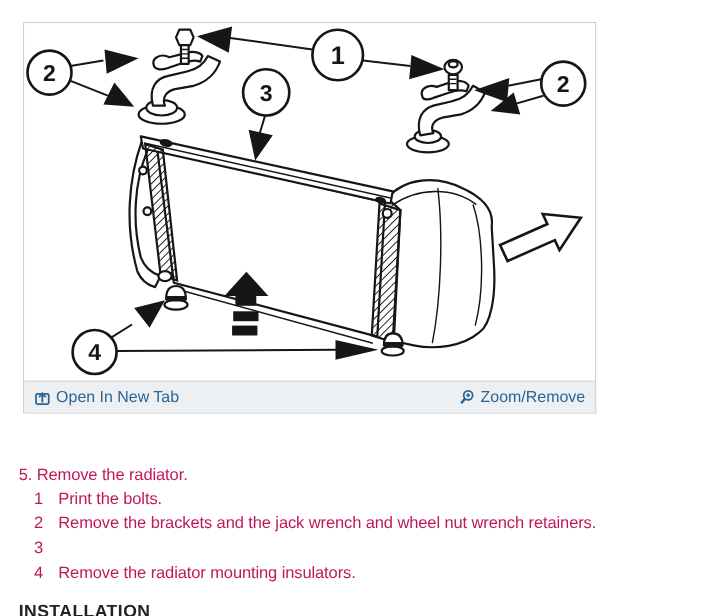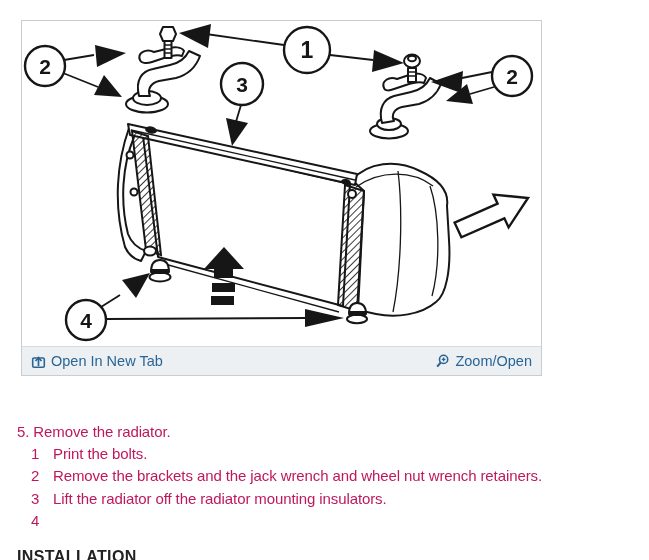--- a/index.html
+++ b/index.html
@@ -188,39 +188,39 @@
       <span>Open In New Tab</span>
     </a>
     <a class="viewer-link">
       <span>
         <svg width="15" height="15" viewBox="0 0 15 15">
           <circle cx="8.6" cy="5.4" r="4.1" fill="none" stroke="#2a6496" stroke-width="1.6"></circle>
           <path d="M8.6,3.6 V7.2 M6.8,5.4 H10.4" stroke="#2a6496" stroke-width="1.4" fill="none"></path>
           <path d="M5.6,8.6 L2.2,12.6" stroke="#2a6496" stroke-width="2.2" fill="none"></path>
         </svg>
       </span>
-      <span>Zoom/Open</span>
+      <span>Zoom/Remove</span>
     </a>
   </div>
 </div>
 
 <div class="instructions">
   <div class="step-line">
     <span class="step-num">5.</span><span>Remove the radiator.</span>
   </div>
   <div class="substep">
     <span class="substep-num">1</span>
     <span>Print the bolts.</span>
   </div>
   <div class="substep">
     <span class="substep-num">2</span>
     <span>Remove the brackets and the jack wrench and wheel nut wrench retainers.</span>
   </div>
   <div class="substep">
     <span class="substep-num">3</span>
-    <span>Lift the radiator off the radiator mounting insulators.</span>
   </div>
   <div class="substep">
     <span class="substep-num">4</span>
+    <span>Remove the radiator mounting insulators.</span>
   </div>
 </div>
 
 <div class="next-heading">INSTALLATION</div>
 
 </body></html>

